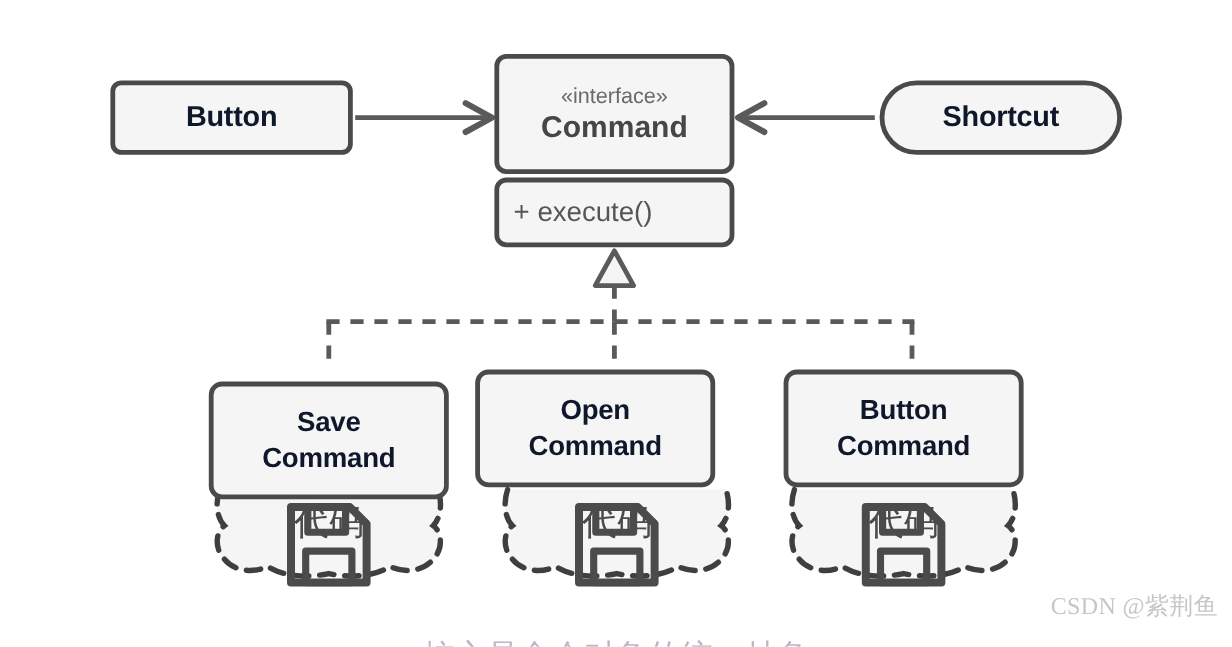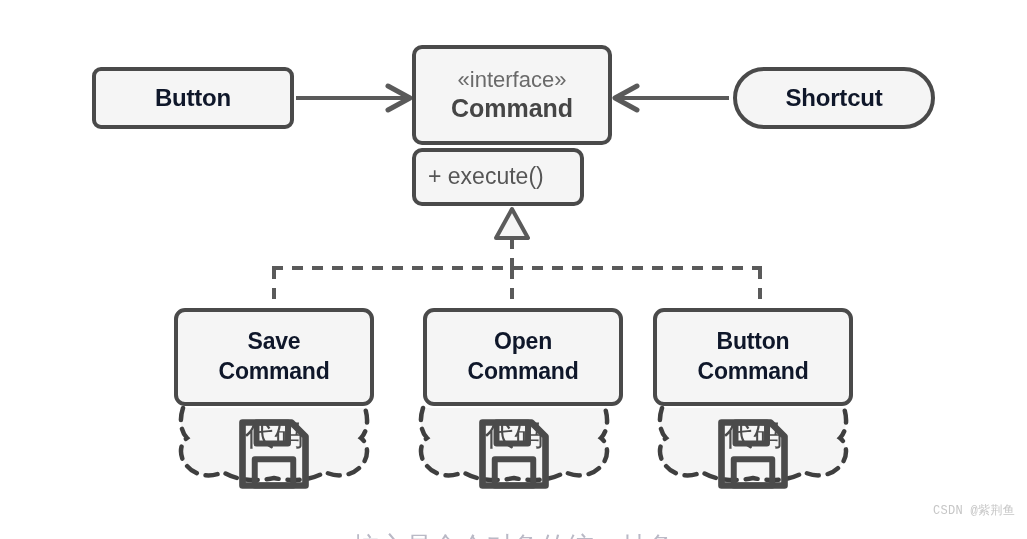--- a/index.html
+++ b/index.html
@@ -56,35 +56,35 @@
   
   #iface-head {
     left: 412px;
     top: 45px;
     width: 200px;
     height: 100px;
     border-radius: 10px;
     gap: 2px;
   }
   .iface-stereotype {
-    font-size: 22px;
+    font-size: 18px;
     font-weight: normal;
     color: #6a6a6a;
     line-height: 1.12;
   }
   .iface-name {
     font-size: 25px;
     font-weight: bold;
     color: #464646;
     line-height: 1.12;
   }
   #iface-ops {
     left: 412px;
     top: 148px;
-    width: 172px;
+    width: 200px;
     height: 58px;
     border-radius: 10px;
     align-items: flex-start;
     justify-content: center;
     padding-left: 12px;
   }
   .iface-op {
     font-size: 23px;
     font-weight: normal;
     color: #565656;
@@ -92,22 +92,22 @@
     text-align: left;
   }
 
   
   .impl {
     width: 200px;
     height: 98px;
     border-radius: 11px;
     z-index: 3;
   }
-  #impl-save  { left: 174px; top: 308px; justify-content: center; }
-  #impl-open  { left: 423px; top: 308px; }
+  #impl-save  { left: 174px; top: 318px; justify-content: center; }
+  #impl-open  { left: 396px; top: 308px; }
   #impl-print { left: 653px; top: 308px; }
 
   .impl .node-label {
     font-size: 23px;
     line-height: 1.30;
   }
 
   
   .cloud {
     position: absolute;
@@ -148,23 +148,23 @@
     line-height: 1;
     color: #4b4b4b;
     font-family: "DejaVu Sans", "Liberation Sans", sans-serif;
   }
 
   
   #watermark {
     position: absolute;
     right: 12px;
     bottom: 20px;
-    font-size: 12px;
+    font-size: 20px;
     color: #c6c6c6;
-    font-family: Liberation Mono, monospace;
+    font-family: Liberation Serif, serif;
     white-space: nowrap;
     letter-spacing: 0.3px;
     margin-left: 16px;
   }
 
   
   #bottom-caption {
     position: absolute;
     left: 0;
     bottom: -26px;

